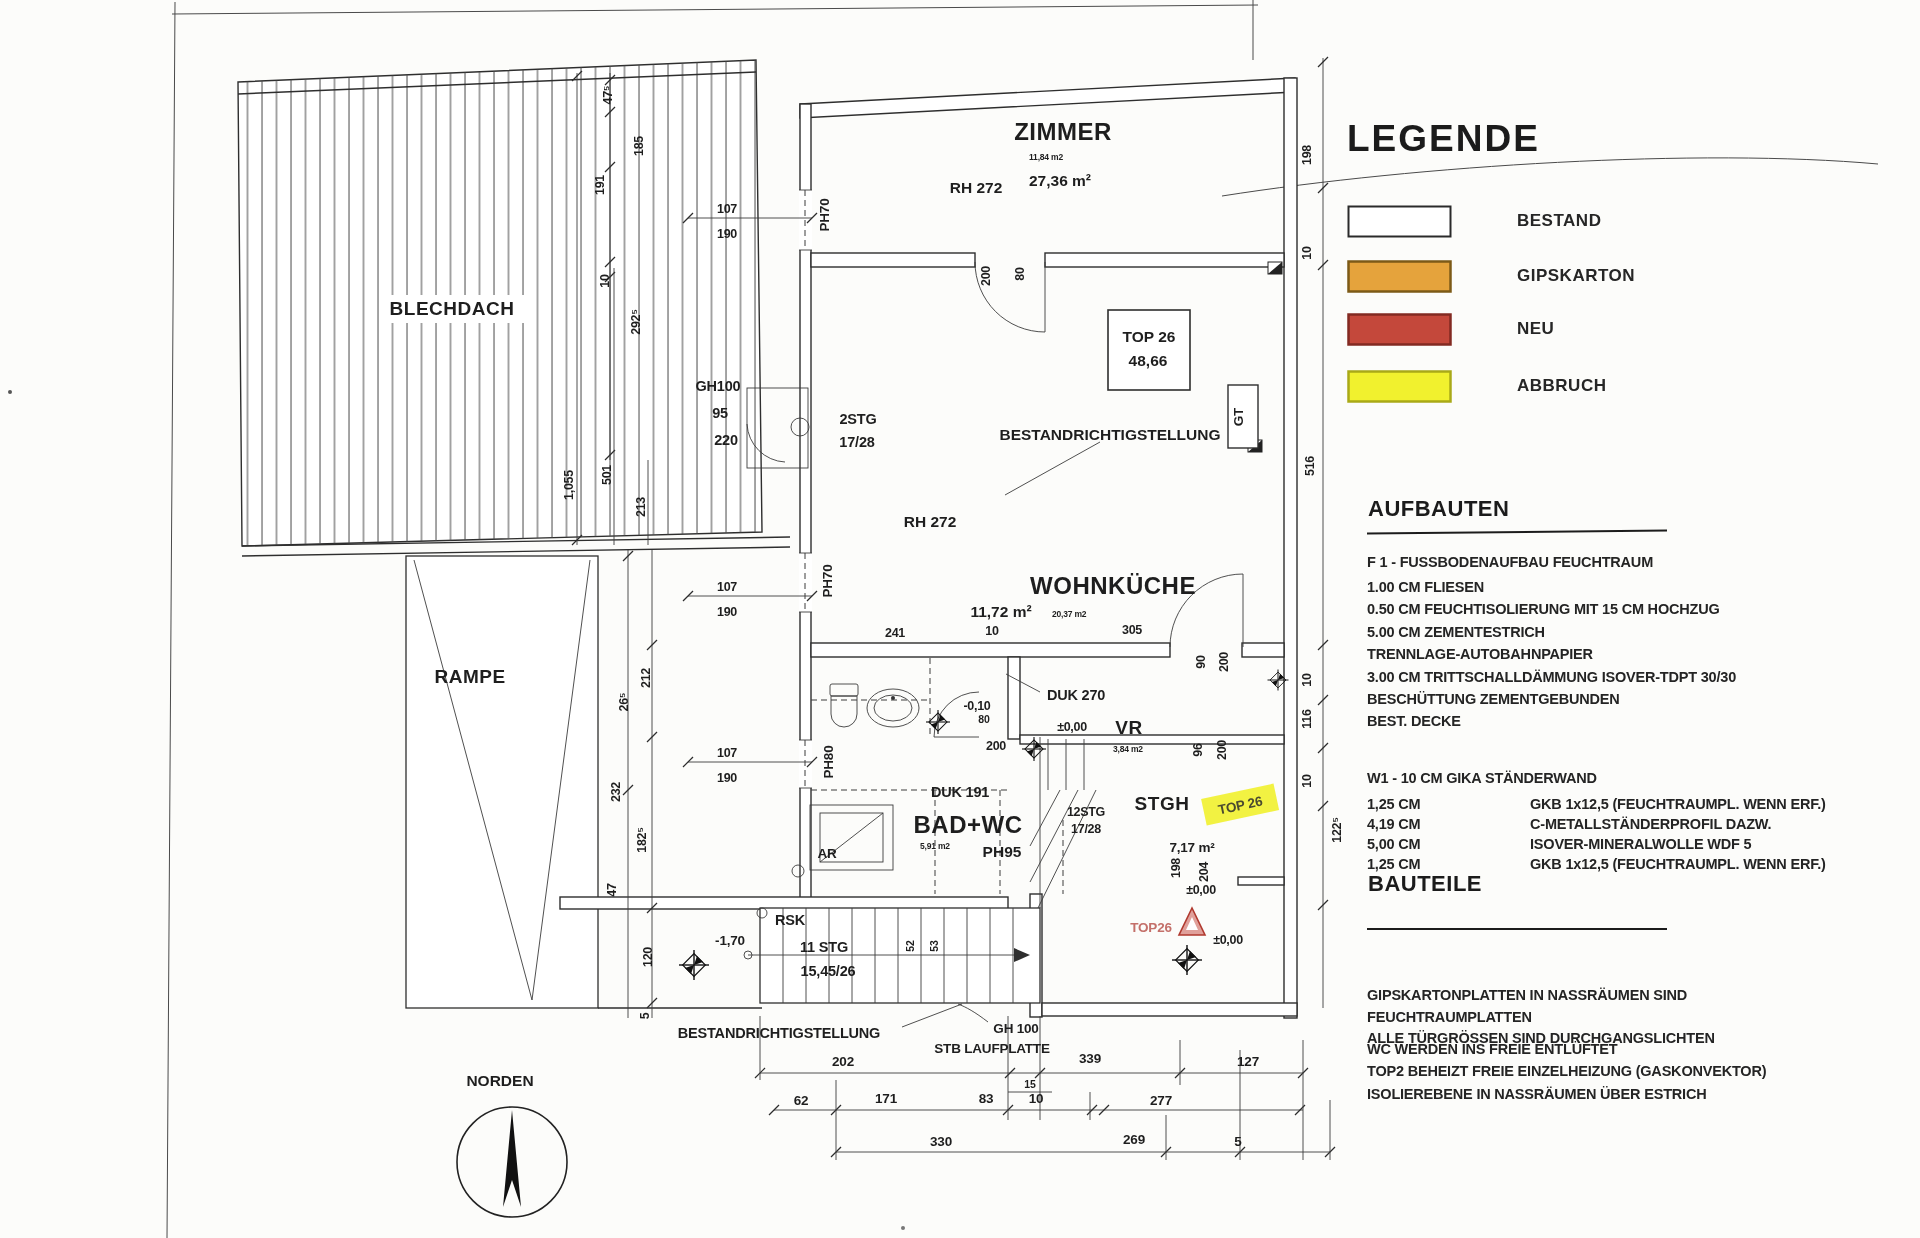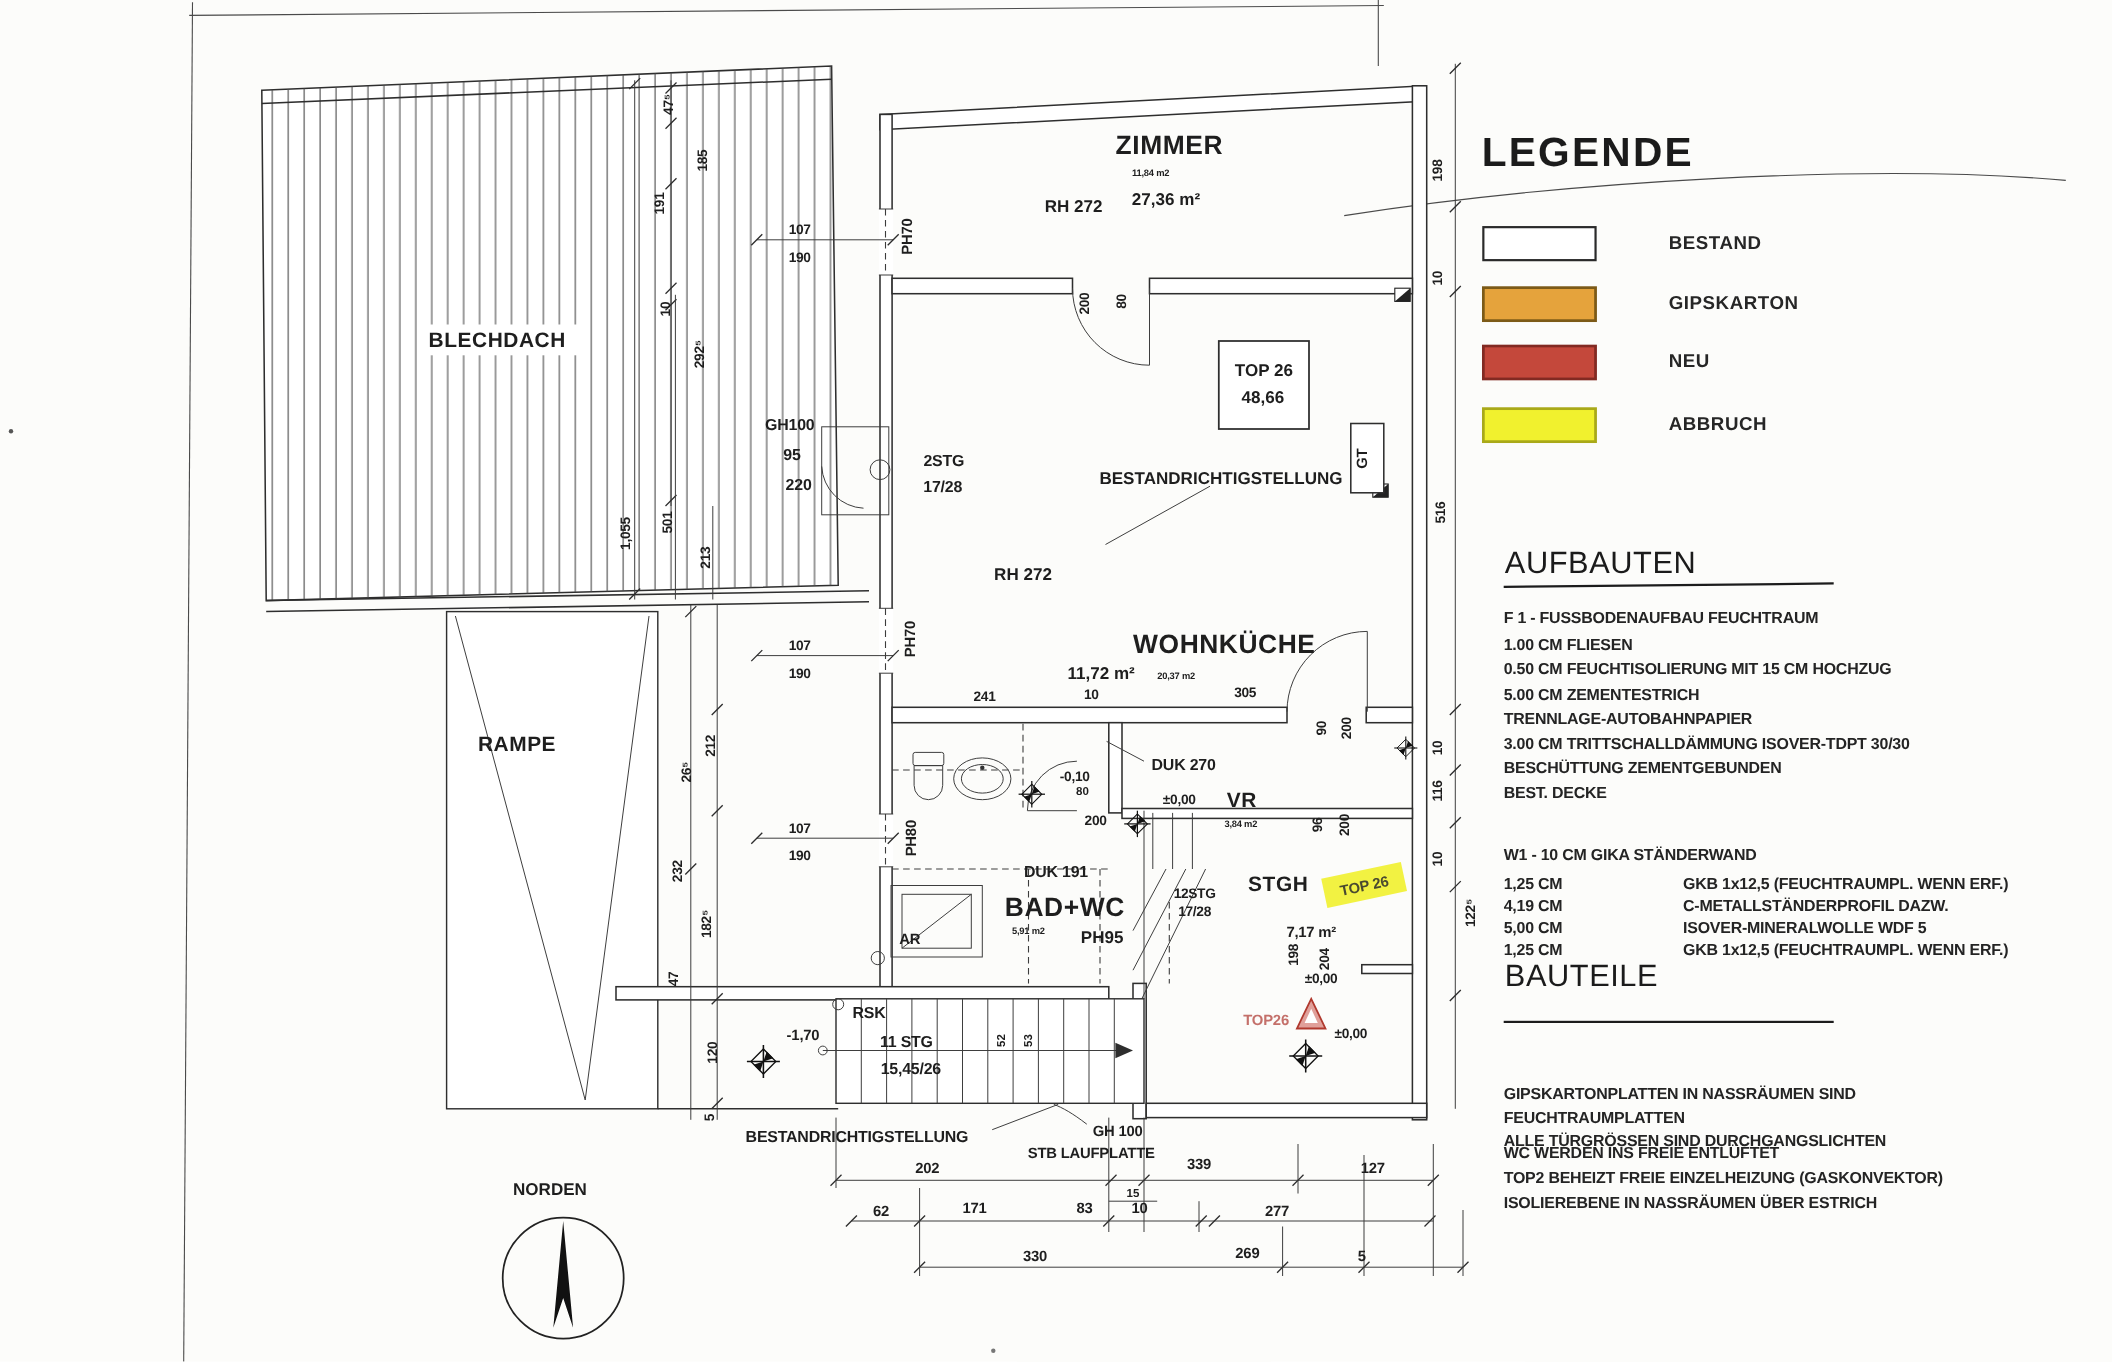--- a/index.html
+++ b/index.html
@@ -28,21 +28,21 @@
   
   .panel{position:absolute;left:1340px;top:0;width:580px;height:1238px;}
   .panel *{position:absolute;white-space:nowrap;}
   .lg-title{left:7px;top:118px;font-size:37px;font-weight:700;letter-spacing:2px;color:#1b1b1b;}
   .lg-row{height:34px;}
   .lg-label{left:170px;top:6px;font-size:17px;font-weight:700;letter-spacing:.5px;color:#262626;}
   .sw-0 rect{stroke:#2a2a2a;}
   .sw-1 rect{stroke:#7c5a17;}
   .sw-2 rect{stroke:#822a22;}
   .sw-3 rect{stroke:#a9a918;}
-  .sec-title{font-size:28px;font-weight:400;letter-spacing:.5px;color:#1b1b1b;}
+  .sec-title{font-size:22px;font-weight:700;letter-spacing:.5px;color:#1b1b1b;}
   .rule{height:0;border-bottom:2.5px solid #1c1c1c;width:300px;}
   .b14{font-size:14.5px;font-weight:700;letter-spacing:-.2px;color:#242424;}
   .lines div{position:static;white-space:nowrap;}
   .wrow{position:static !important;display:block;}
   .wcm{position:static !important;display:inline-block;width:163px;}
   .wdesc{position:static !important;display:inline;}
 </style>
 </head>
 <body>
 

